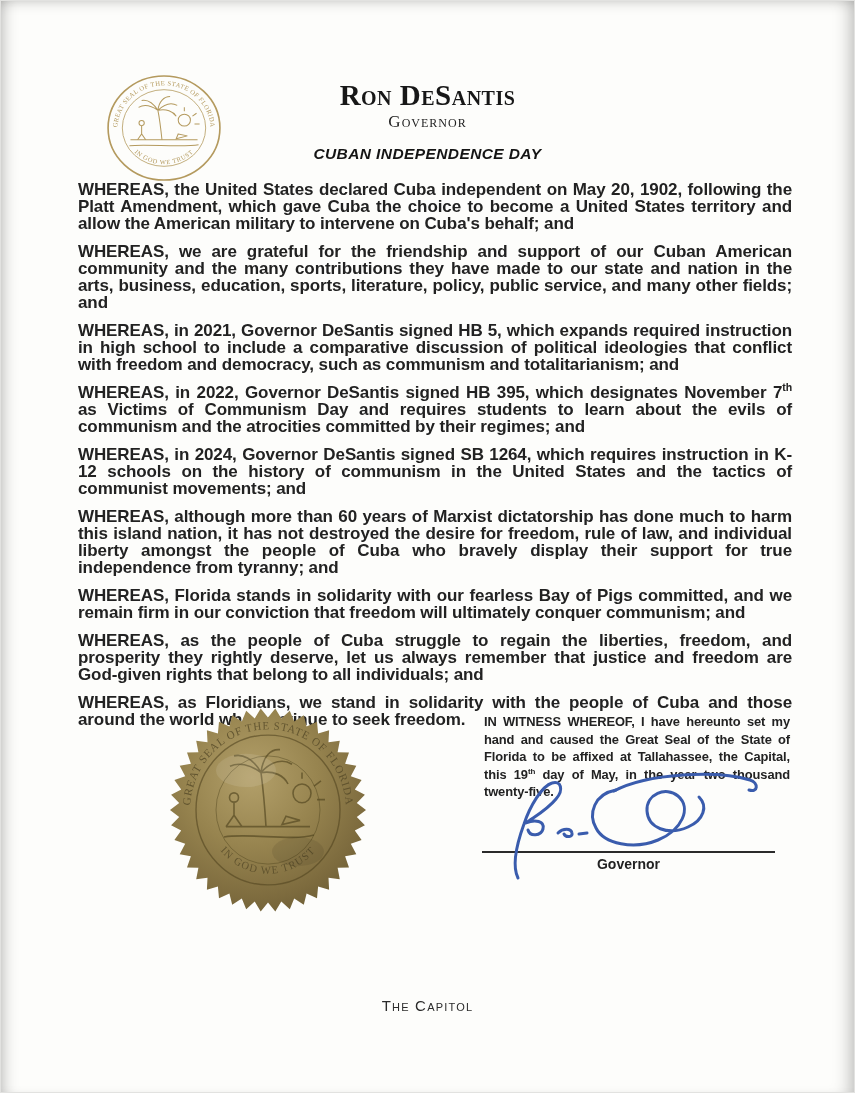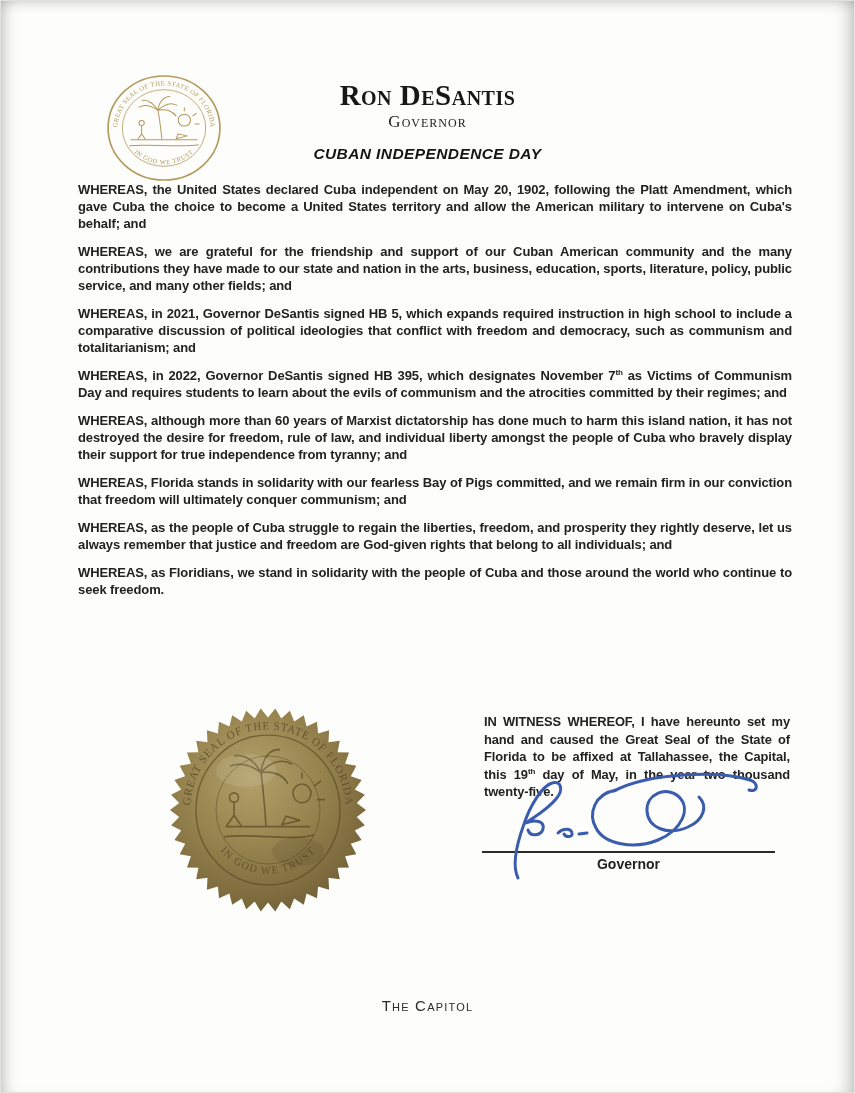--- a/index.html
+++ b/index.html
@@ -31,21 +31,21 @@
     font-size:17px;letter-spacing:1px;color:#222;margin-top:2px;
   }
   .hdr-sub{
     font-weight:bold;font-style:italic;font-size:15.5px;letter-spacing:.4px;
     margin-top:13px;color:#151515;
   }
   .seal-top{position:absolute;left:103px;top:71px;width:122px;height:114px;}
   
   .body-text{
     position:absolute;left:78px;top:181px;width:714px;
-    font-size:13px;font-weight:bold;line-height:17px;
+    font-size:17px;font-weight:bold;line-height:17px;
     text-align:justify;letter-spacing:-.1px;color:#222;
   }
   .body-text p{margin:0 0 11px 0;}
   .body-text p:last-child{margin-bottom:0;}
   sup{font-size:.62em;line-height:0;vertical-align:super;}
   .ital{font-style:italic;}
   
   .witness{
     position:absolute;left:484px;top:713px;width:306px;
     font-size:12.9px;font-weight:bold;line-height:17.5px;
@@ -104,20 +104,21 @@
     <div class="hdr-name">Ron DeSantis</div>
     <div class="hdr-title">Governor</div>
     <div class="hdr-sub">CUBAN INDEPENDENCE DAY</div>
   </div>
 
   <div class="body-text">
     <p><span>WHEREAS, the United States declared Cuba independent on May 20, 1902, following the Platt Amendment, which gave Cuba the choice to become a United States territory and allow the American military to intervene on Cuba's behalf; and</span></p>
     <p><span>WHEREAS, we are grateful for the friendship and support of our Cuban American community and the many contributions they have made to our state and nation in the arts, business, education, sports, literature, policy, public service, and many other fields; and</span></p>
     <p><span>WHEREAS, in 2021, Governor DeSantis signed HB 5, which expands required instruction in high school to include a comparative discussion of political ideologies that conflict with freedom and democracy, such as communism and totalitarianism; and</span></p>
     <p><span>WHEREAS, in 2022, Governor DeSantis signed HB 395, which designates November 7</span><sup>th</sup><span> as Victims of Communism Day and requires students to learn about the evils of communism and the atrocities committed by their regimes; and</span></p>
+    <p><span>WHEREAS, in 2024, Governor DeSantis signed SB 1264, which requires instruction in K-12 schools on the history of communism in the United States and the tactics of communist movements; and</span></p>
     <p><span>WHEREAS, although more than 60 years of Marxist dictatorship has done much to harm this island nation, it has not destroyed the desire for freedom, rule of law, and individual liberty amongst the people of Cuba who bravely display their support for true independence from tyranny; and</span></p>
     <p><span>WHEREAS, Florida stands in solidarity with our fearless Bay of Pigs committed, and we remain firm in our conviction that freedom will ultimately conquer communism; and</span></p>
     <p><span>WHEREAS, as the people of Cuba struggle to regain the liberties, freedom, and prosperity they rightly deserve, let us always remember that justice and freedom are God-given rights that belong to all individuals; and</span></p>
     <p><span>WHEREAS, as Floridians, we stand in solidarity with the people of Cuba and those around the world who continue to seek freedom.</span></p>
   </div>
 
   <div class="witness">
     <span>IN WITNESS WHEREOF, I have hereunto set my hand and caused the Great Seal of the State of Florida to be affixed at Tallahassee, the Capital, this 19</span><sup>th</sup><span> day of May, in the year two thousand twenty-five.</span>
   </div>
 

